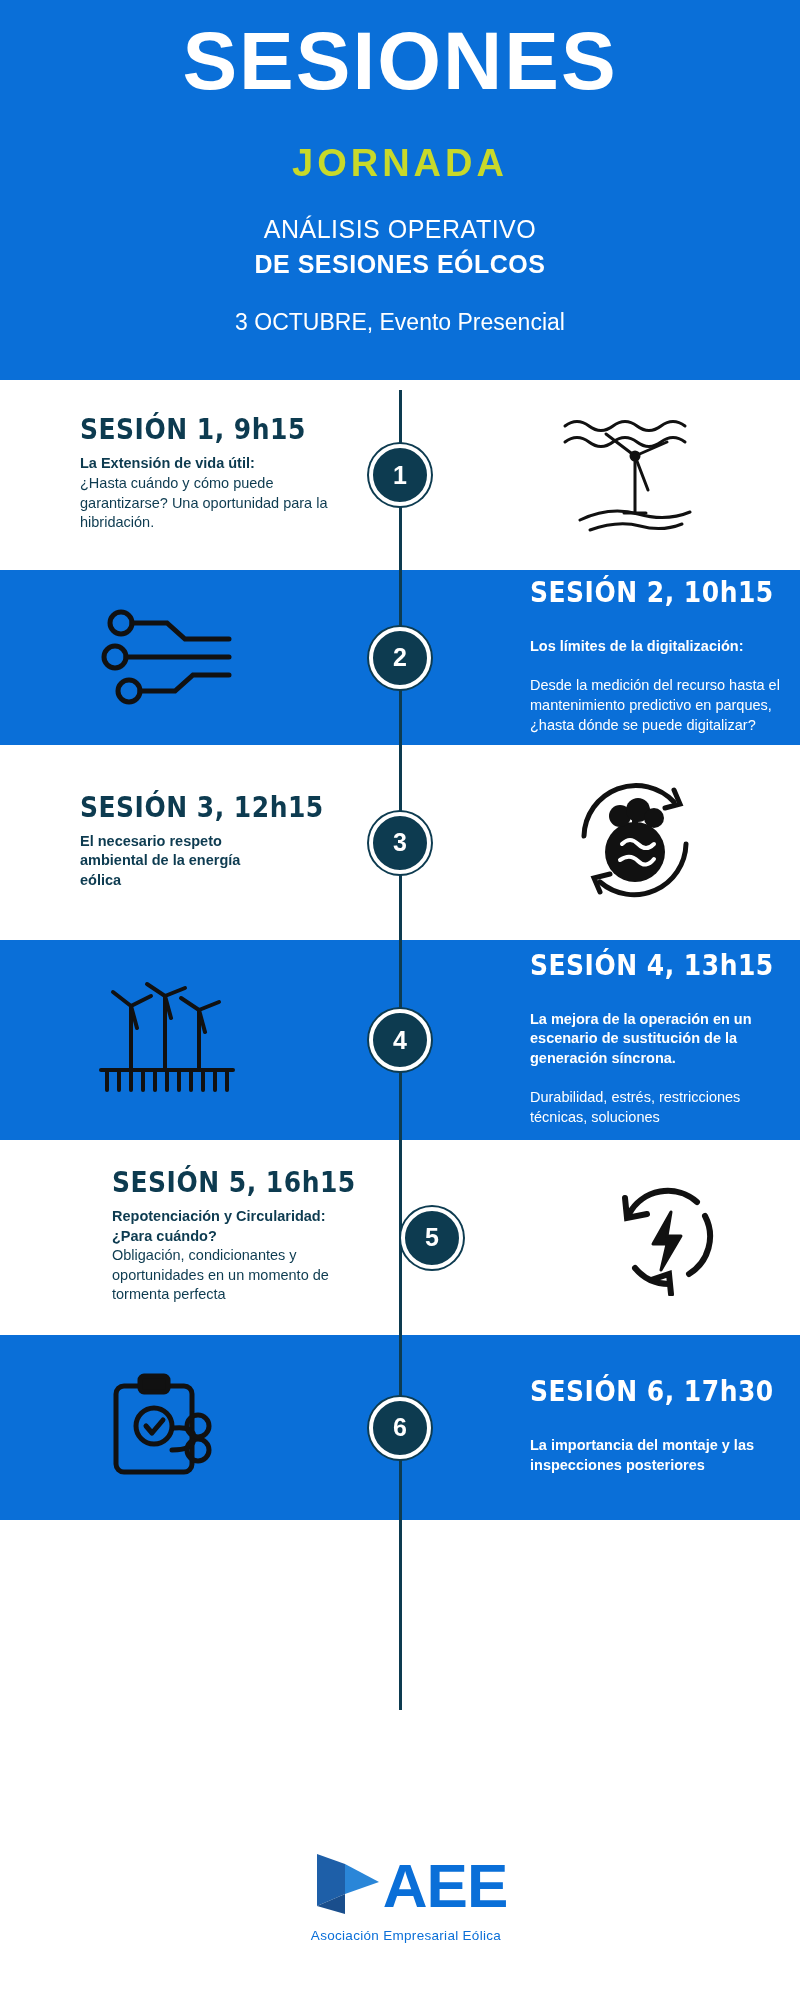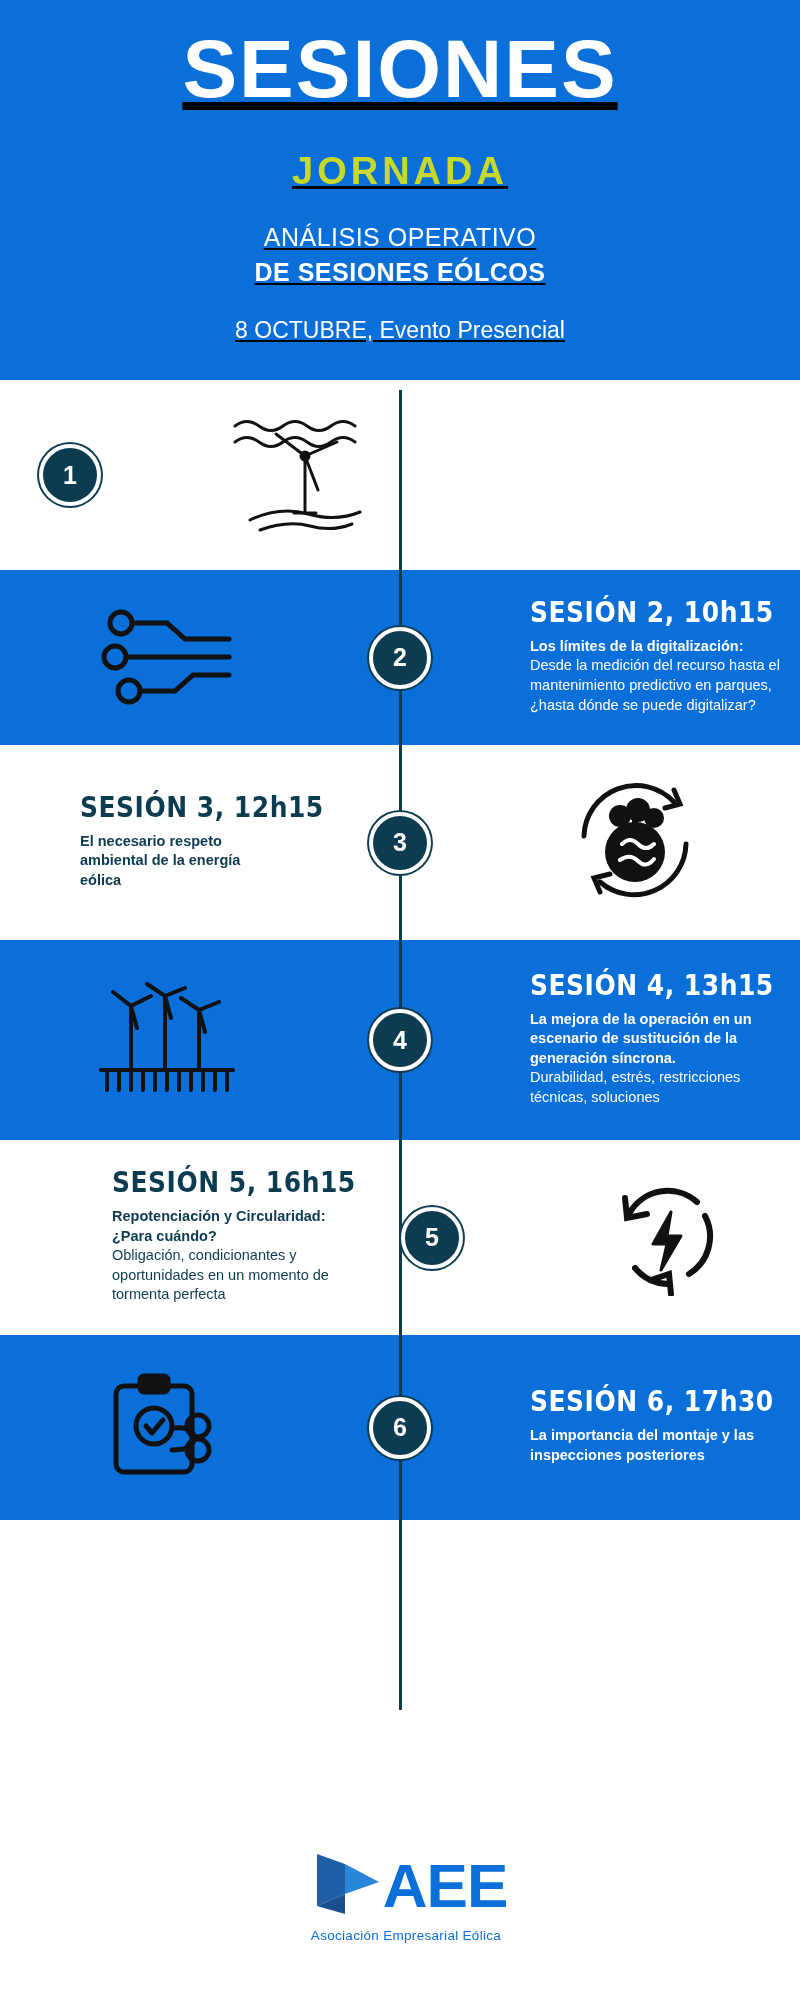--- a/index.html
+++ b/index.html
@@ -19,22 +19,21 @@
 
   
   .header {
     width: 800px;
     height: 380px;
     background: #0a6fd8;
     display: flex;
     flex-direction: column;
     align-items: center;
     justify-content: flex-start;
-    padding-top: 28px;
-    text-decoration: underline;
+    padding-top: 20px;
   }
   .title-main {
     font-size: 82px;
     font-weight: bold;
     color: #ffffff;
     letter-spacing: 2px;
     line-height: 1.0;
     text-align: center;
   }
   .title-sub {
@@ -98,21 +97,21 @@
     align-items: center;
   }
 
   .side {
     width: 330px;
     display: flex;
     flex-direction: column;
     justify-content: center;
   }
   .side.left  { padding-left: 80px; align-items: flex-start; text-align: left; }
-  .side.right { padding-left: 60px; align-items: flex-start; text-align: left; }
+  .side.right { padding-left: 60px; align-items: flex-start; text-align: left; gap: 20px; }
 
   .icon-cell {
     width: 330px;
     display: flex;
     align-items: center;
     justify-content: center;
   }
 
   .center-cell {
     width: 140px;
@@ -195,28 +194,33 @@
 </head>
 <body>
 
 <div class="poster">
 
   <div class="header">
     <div class="title-main">SESIONES</div>
     <div class="title-sub">JORNADA</div>
     <div class="title-line1">ANÁLISIS OPERATIVO</div>
     <div class="title-line2">DE SESIONES EÓLCOS</div>
-    <div class="title-date">8 OCTUBRE, Evento Presencial</div>
+    <div class="title-date">3 OCTUBRE, Evento Presencial</div>
   </div>
 
   <div class="bands">
     <div class="spine"></div>
 
     <div class="band white" style="top:0px; height:190px;">
       <div class="band-inner">
+        <div class="side left">
+          <div class="sess-title dark">SESIÓN 1, 9h15</div>
+          <div class="sess-bold dark-text">La Extensión de vida útil:</div>
+          <div class="sess-reg dark-text">¿Hasta cuándo y cómo puede garantizarse? Una oportunidad para la hibridación.</div>
+        </div>
         <div class="center-cell">
           <div class="node">1</div>
         </div>
         <div class="icon-cell">
           <span>
             <svg width="150" height="130" viewBox="0 0 150 130" fill="none" stroke="#111" stroke-width="3" stroke-linecap="round">
               <path d="M5 18 q12 -9 24 0 t24 0 t24 0 t24 0 t24 0"></path>
               <path d="M5 34 q12 -9 24 0 t24 0 t24 0 t24 0 t24 0"></path>
               <path d="M75 48 L75 105"></path>
               <path d="M75 48 L46 26"></path>

